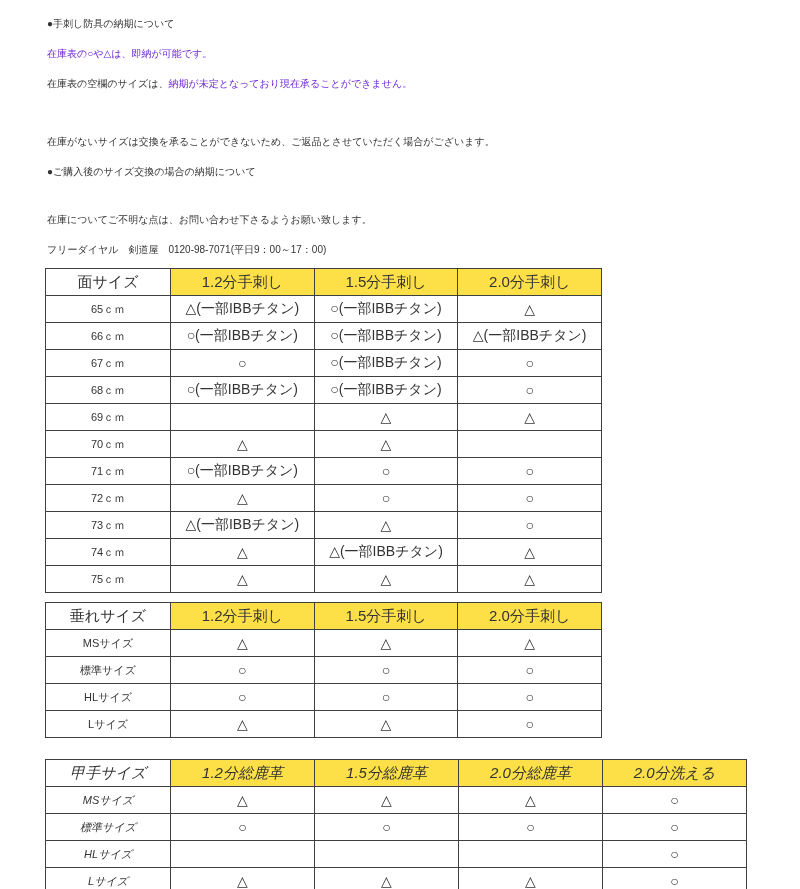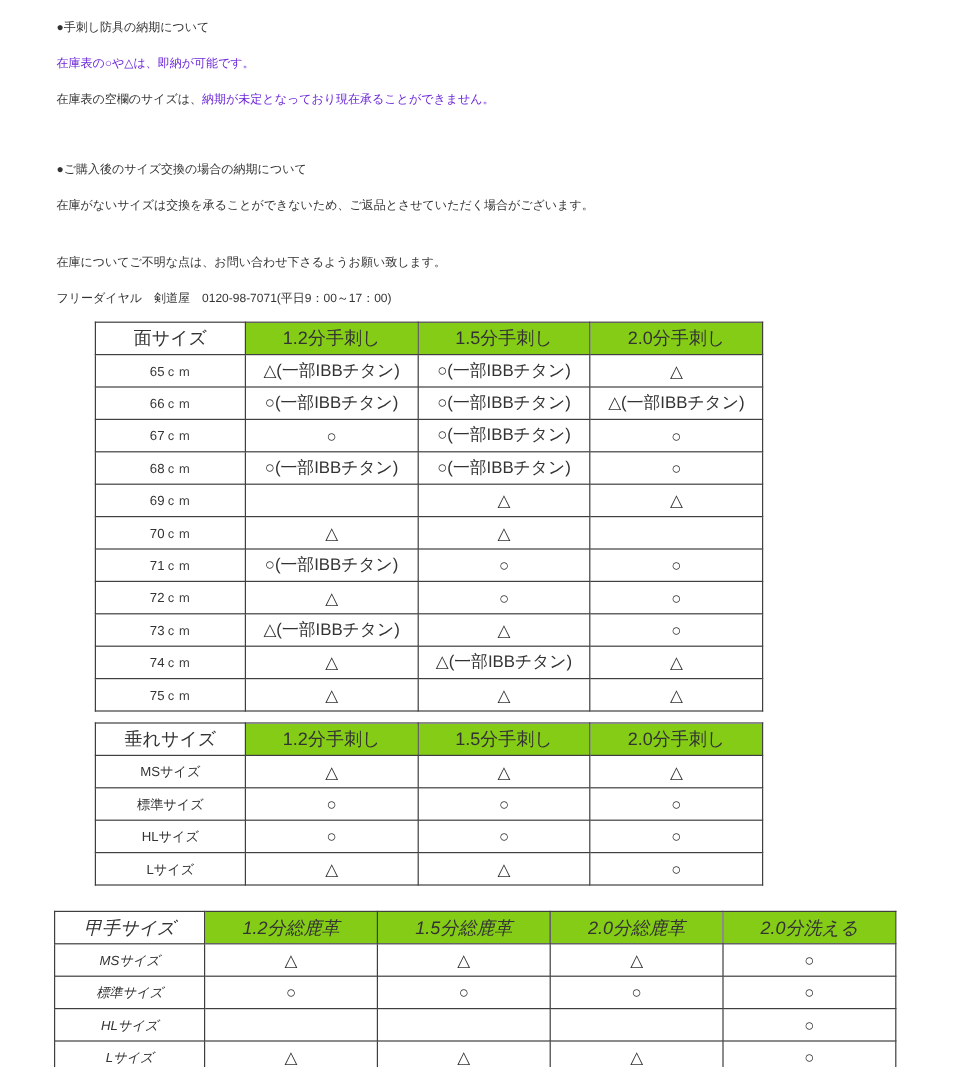--- a/index.html
+++ b/index.html
@@ -27,35 +27,35 @@
   .red { color: #6d28d9; }
   .gap-lg { height: 26px; }
   .gap-md { height: 16px; }
 
   
   table.stock-table {
     border-collapse: collapse;
     table-layout: fixed;
     margin-top: 4px;
   }
-  table.stock-table.w4 { width: 557px; margin-left: 34px; }
+  table.stock-table.w4 { width: 557px; }
   table.stock-table.w5 { width: 702px; font-style: italic; }
   table.stock-table th,
   table.stock-table td {
     border: 1px solid #3f3f3f;
     height: 26px;
     padding: 0 2px;
     text-align: center;
     vertical-align: middle;
     font-weight: normal;
     white-space: nowrap;
     overflow: hidden;
   }
   table.stock-table th {
-    background: #84cc16;
+    background: #fde047;
     font-size: 15px;
   }
   table.stock-table th:first-child {
     background: #ffffff;
     width: 120px;
   }
   table.stock-table td {
     font-size: 14px;
   }
   table.stock-table td:first-child {
@@ -75,22 +75,22 @@
 
 <div class="page">
 
   <div class="intro">
     <p>●手刺し防具の納期について</p>
     <p class="red">在庫表の○や△は、即納が可能です。</p>
     <p><span>在庫表の空欄のサイズは、</span><span class="red">納期が未定となっており現在承ることができません。</span></p>
 
     <div class="gap-lg"></div>
 
+    <p>在庫がないサイズは交換を承ることができないため、ご返品とさせていただく場合がございます。</p>
     <p>●ご購入後のサイズ交換の場合の納期について</p>
-    <p>在庫がないサイズは交換を承ることができないため、ご返品とさせていただく場合がございます。</p>
 
     <div class="gap-md"></div>
 
     <p>在庫についてご不明な点は、お問い合わせ下さるようお願い致します。</p>
     <p>フリーダイヤル　剣道屋　0120-98-7071(平日9：00～17：00)</p>
   </div>
 
   <table class="stock-table w4" id="table-men">
       <thead>
         <tr>

